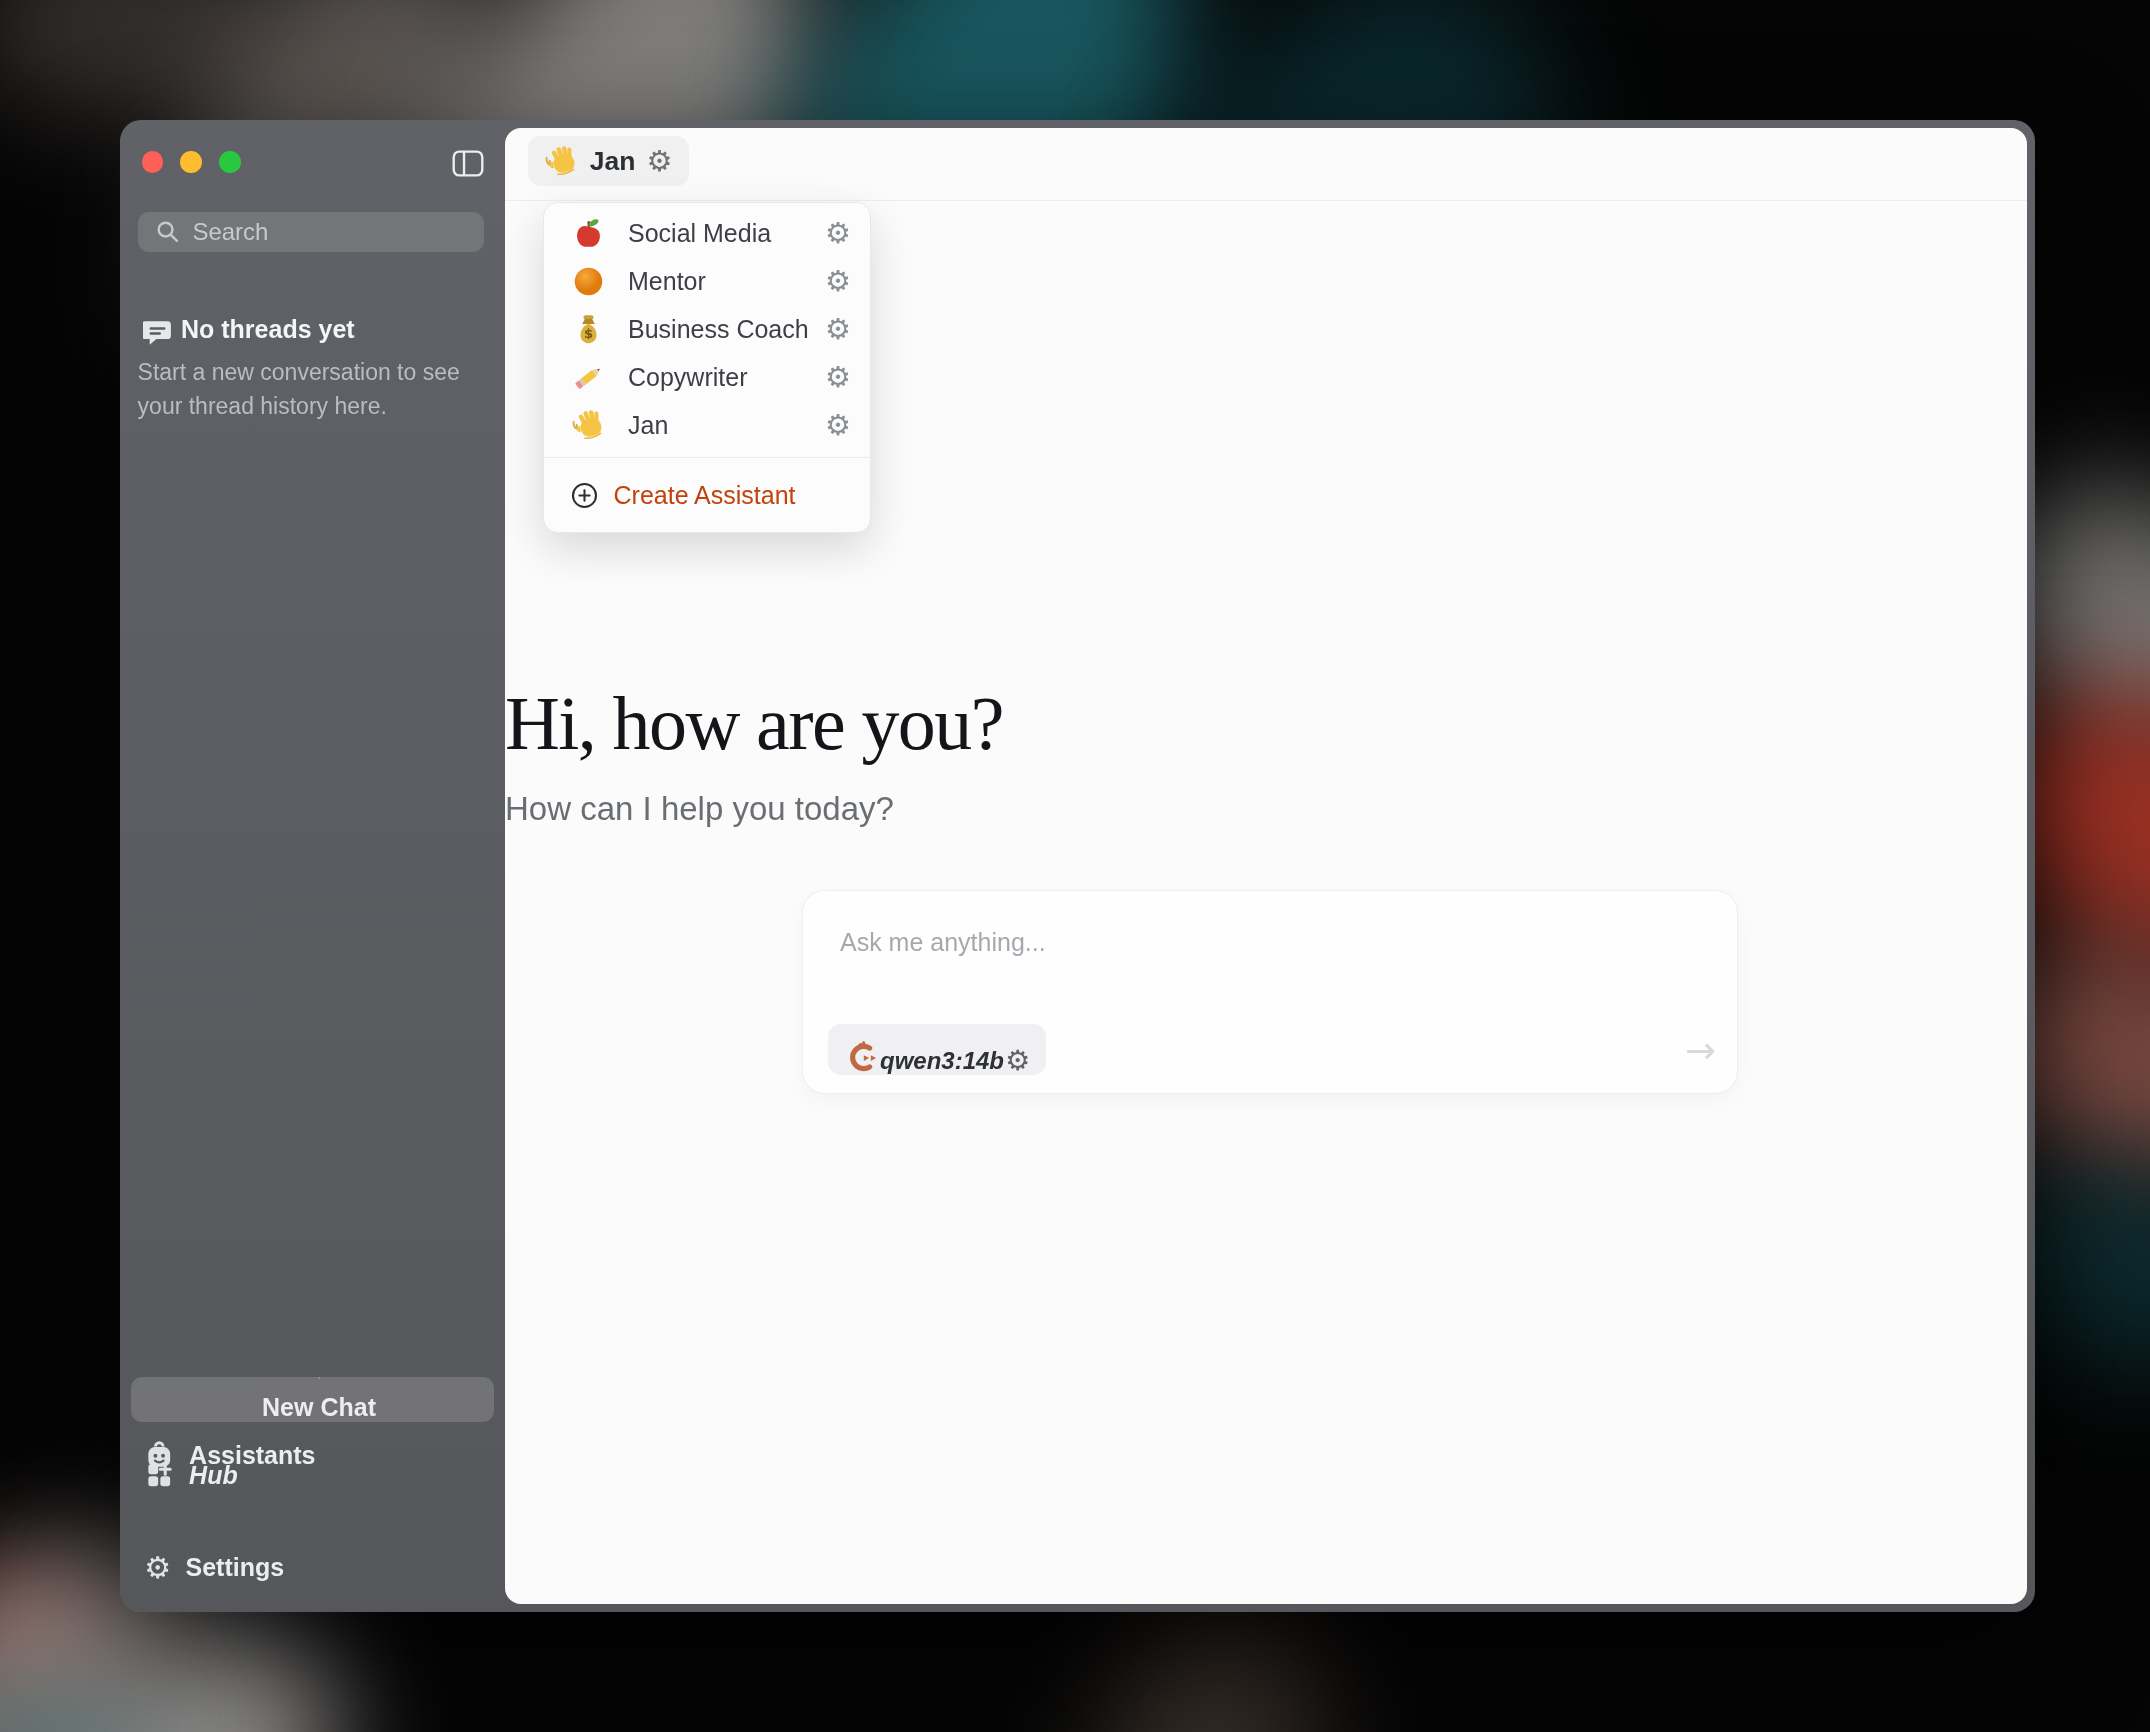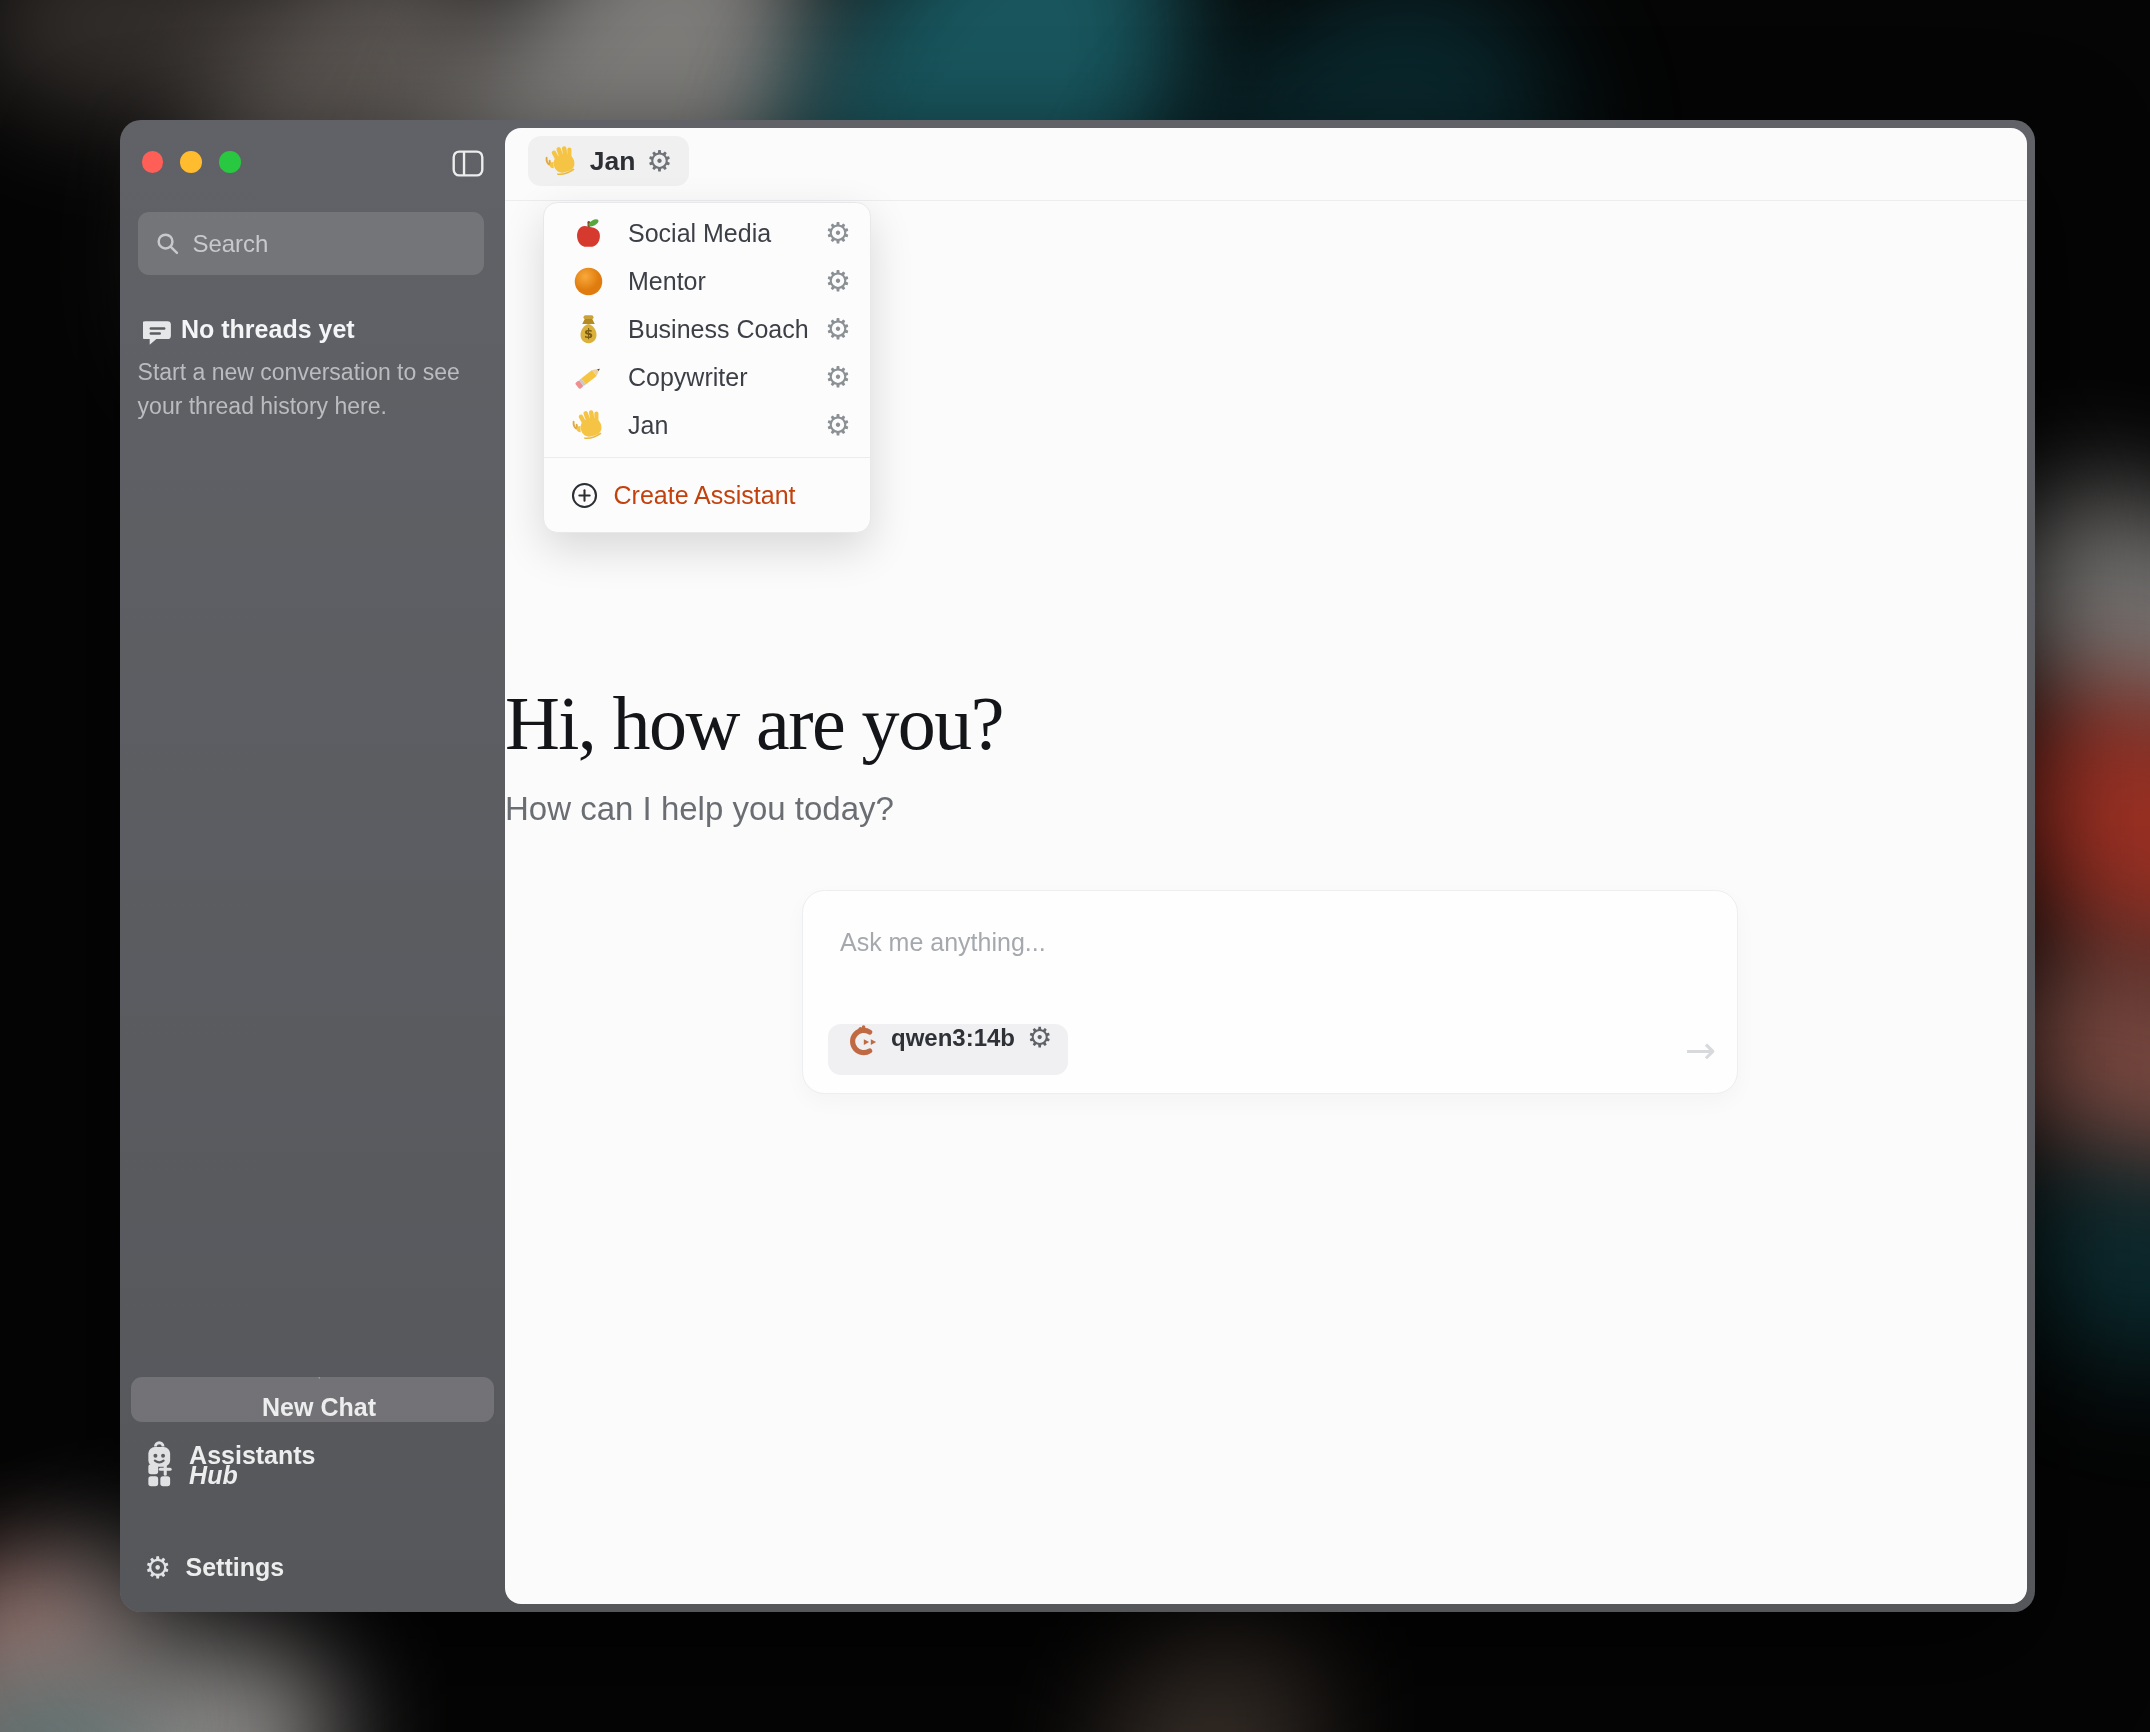--- a/index.html
+++ b/index.html
@@ -24,21 +24,21 @@
 
   
   .window{position:absolute;left:120px;top:120px;width:1915px;height:1492px;border-radius:21px;
           background:linear-gradient(180deg,#616267,#56575b);box-shadow:0 40px 112px rgba(0,0,0,.75);}
 
   
   .sidebar{position:absolute;left:0;top:0;width:385px;height:100%;}
   .traffic{position:absolute;top:31px;left:21.7px;display:flex;gap:17px;}
   .light{width:21.7px;height:21.7px;border-radius:50%;}
   .toggle-btn{position:absolute;left:332px;top:30px;width:32px;height:27px;}
-  .searchbox{position:absolute;left:17.6px;top:92px;width:346px;height:63px;border-radius:11.2px;
+  .searchbox{position:absolute;left:17.6px;top:92px;width:346px;height:40px;border-radius:11.2px;
              background:rgba(255,255,255,.13);display:flex;align-items:center;}
   .searchbox .mag{margin-left:17.6px;}
   .searchbox .ph{margin-left:11.2px;font-size:24px;color:#c7c9cd;}
   .empty-icon{position:absolute;left:23px;top:199px;}
   .empty-title{position:absolute;left:61px;top:195px;font-size:25px;font-weight:700;color:#f4f5f6;}
   .empty-l1{position:absolute;left:17.6px;top:239px;font-size:23px;color:#babcc0;}
   .empty-l2{position:absolute;left:17.6px;top:273px;font-size:23px;color:#babcc0;}
   .nav-row{position:absolute;left:11.2px;right:11.2px;height:45px;border-radius:11.2px;
            display:flex;align-items:center;padding-left:13px;gap:14.4px;box-sizing:border-box;}
   .nav-row.active{background:rgba(255,255,255,.16);}
@@ -70,21 +70,21 @@
   .g-title{font-family:"Liberation Serif",serif;font-size:76px;font-weight:400;color:#141519;letter-spacing:-1.6px;margin:0;line-height:1;}
   .g-sub{font-size:33px;color:#6a6e73;margin-top:29px;}
 
   
   .composer{position:absolute;left:297px;top:762px;width:936px;height:204px;background:#fefefe;
             border:1.6px solid #eceef0;border-radius:22.5px;box-sizing:border-box;box-shadow:0 8px 22.5px rgba(0,0,0,.03);}
   .composer textarea{position:absolute;left:35px;top:35px;width:722px;height:64px;border:0;outline:0;resize:none;
             background:transparent;font-family:"Liberation Sans",sans-serif;font-size:25px;color:#3a3d42;}
   .composer textarea::placeholder{color:#a5a9ae;}
   .model-chip{position:absolute;left:25px;bottom:17.6px;height:51px;border-radius:13px;background:#f0f0f2;
-            display:flex;align-items:flex-start;padding:0 16px;gap:12px;}
+            display:flex;align-items:flex-end;padding:0 16px;gap:1px;font-style:italic;}
   .model-chip .name{font-size:24px;font-weight:600;color:#2e3136;}
   .chip-gear{font-size:28px;color:#5f6368;}
   .send{position:absolute;right:21px;top:138px;font-family:"DejaVu Sans",sans-serif;font-size:37px;color:#d7d9dc;}
 </style>
 </head>
 <body>
 
 <svg width="0" height="0" style="position:absolute">
   <defs>
     <g id="wave-hand">

